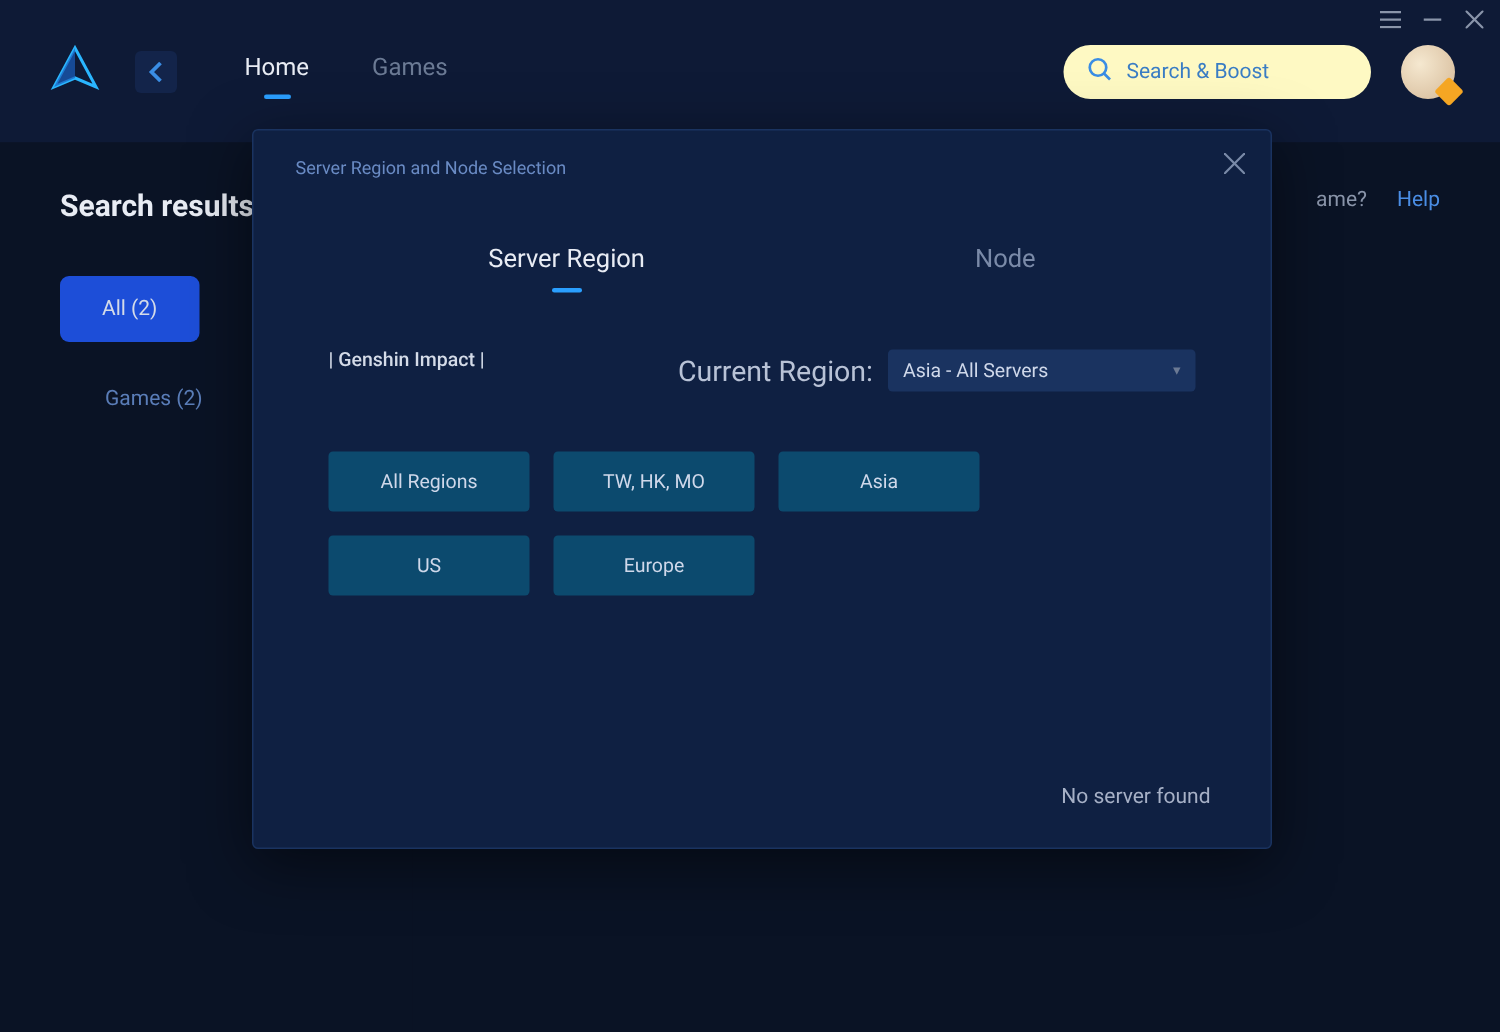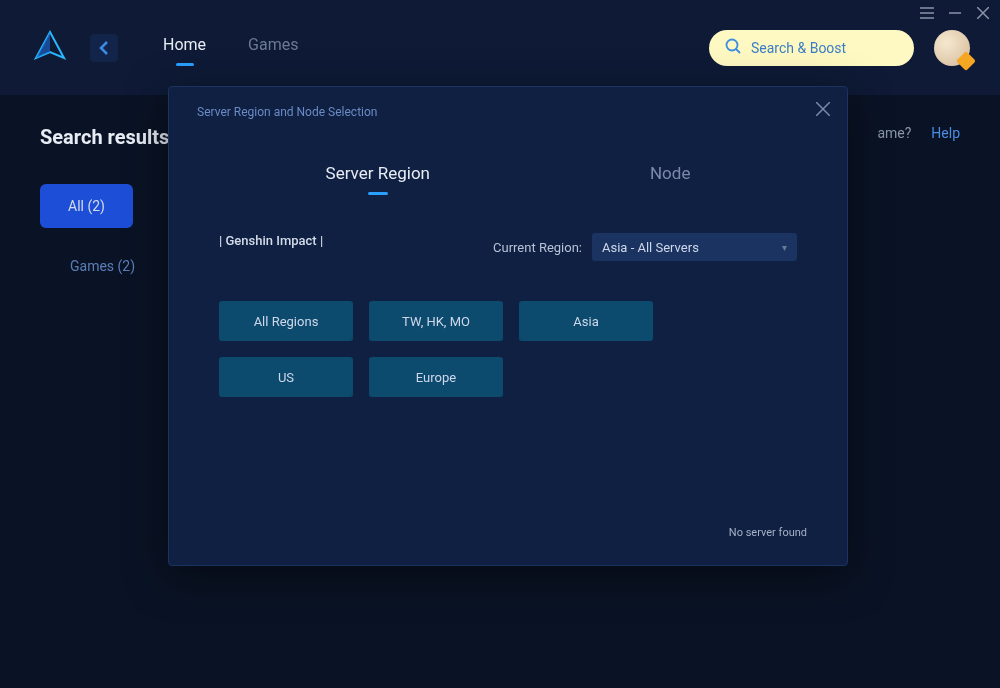--- a/index.html
+++ b/index.html
@@ -38,26 +38,26 @@
     .modal { position: absolute; top: 86px; left: 168px; width: 680px; height: 480px; background: #0f2042; border: 1px solid #1a3360; border-radius: 4px; box-shadow: 0 10px 40px rgba(0,0,0,0.5); padding: 18px 28px 24px; }
     .modal-title { color: #6a8bc4; font-size: 12px; margin-bottom: 20px; }
     .modal-close { position: absolute; top: 12px; right: 14px; color: #6b7a94; cursor: pointer; width: 20px; height: 20px; display: flex; align-items: center; justify-content: center; }
     .modal-tabs { display: flex; justify-content: center; gap: 220px; margin-bottom: 42px; }
     .modal-tab { color: #7a8aa8; font-size: 17px; cursor: pointer; position: relative; padding-bottom: 8px; margin-top: 24px; }
     .modal-tab.active { color: #e8ecf4; }
     .modal-tab.active::after { content: ""; position: absolute; bottom: -4px; left: 50%; transform: translateX(-50%); width: 20px; height: 3px; background: #2a9fff; border-radius: 2px; }
     .modal-row { display: flex; align-items: flex-start; justify-content: space-between; margin-bottom: 40px; padding: 0 22px; }
     .game-label { color: #d4dbe8; font-size: 13px; font-weight: 500; }
     .region-field { display: flex; align-items: center; gap: 10px; }
-    .region-label { color: #b8c2d6; font-size: 13px; }
+    .region-label { color: #b8c2d6; font-size: 19px; }
     .region-select { width: 205px; height: 28px; background: #1a3360; border-radius: 3px; display: flex; align-items: center; justify-content: space-between; padding: 0 10px; color: #cfd8ea; font-size: 13px; cursor: pointer; }
     .region-select .caret { color: #6b7a94; font-size: 10px; }
     .region-grid { display: flex; flex-wrap: wrap; gap: 16px; padding: 0 22px; }
     .region-btn { width: 134px; height: 40px; background: #0c4a6e; border-radius: 3px; display: flex; align-items: center; justify-content: center; color: #cfd8ea; font-size: 13px; cursor: pointer; }
-    .modal-footer { position: absolute; bottom: 26px; right: 40px; color: #a6b0c6; font-size: 11px; }
+    .modal-footer { position: absolute; bottom: 26px; right: 40px; color: #a6b0c6; font-size: 14px; }
   </style>
 </head>
 <body>
 
 <div class="title-bar">
   <div class="title-bar-icon">
     <svg width="14" height="12" viewBox="0 0 14 12">
         <line x1="0" y1="1" x2="14" y2="1" stroke="#8a95aa" stroke-width="1.5"></line>
         <line x1="0" y1="6" x2="14" y2="6" stroke="#8a95aa" stroke-width="1.5"></line>
         <line x1="0" y1="11" x2="14" y2="11" stroke="#8a95aa" stroke-width="1.5"></line>

